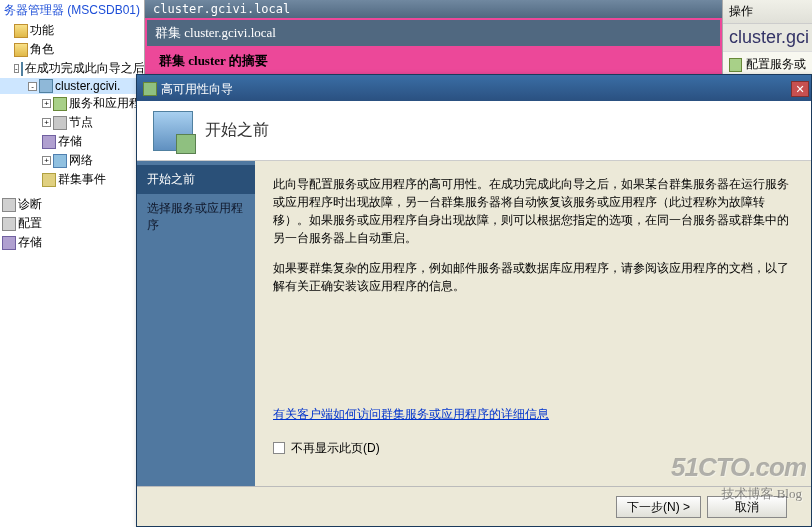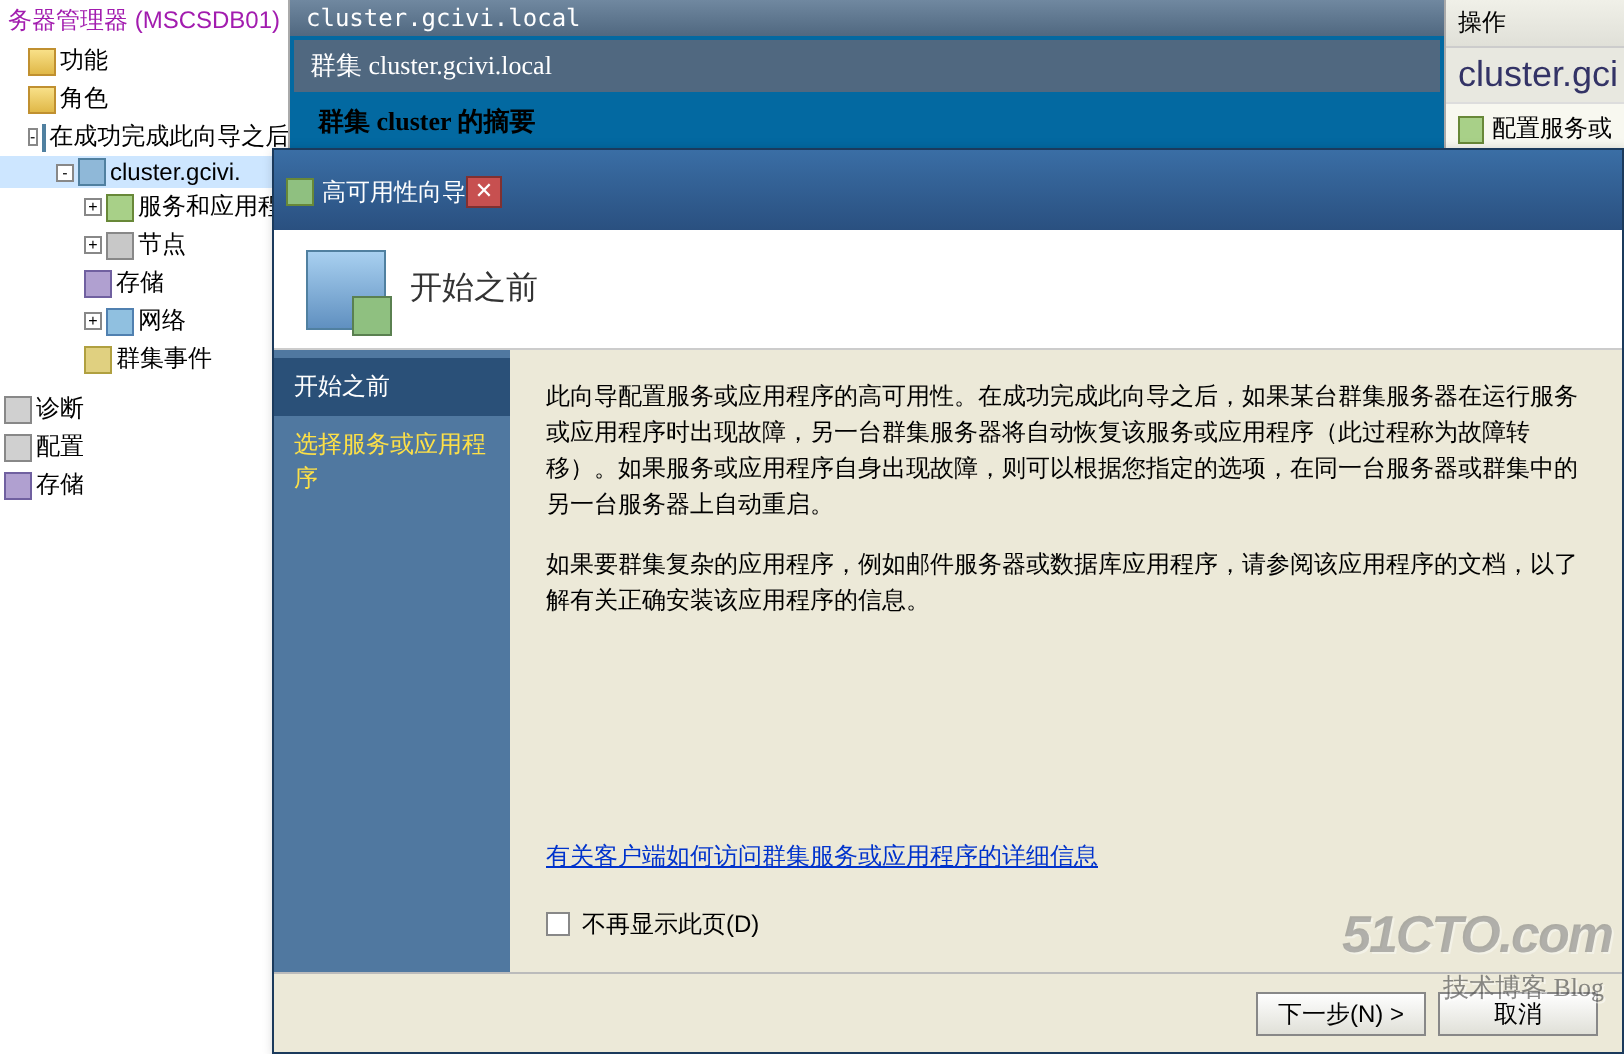--- a/index.html
+++ b/index.html
@@ -1,72 +1,72 @@
 <!DOCTYPE html>
 <html><head>
 <meta charset="utf-8">
 <style>
 * { box-sizing: border-box; margin: 0; padding: 0; }
 body { font-family: "Microsoft YaHei", SimSun, Arial, sans-serif; font-size: 12px; background: #fff; width: 812px; height: 527px; overflow: hidden; position: relative; }
 
 
 .tree-panel { position: absolute; left: 0; top: 0; width: 145px; height: 527px; background: #fff; border-right: 1px solid #aaa; overflow: hidden; }
-.tree-header { padding: 2px 4px; font-size: 12px; color: #a21caf; white-space: nowrap; }
+.tree-header { padding: 2px 4px; font-size: 12px; color: #1d4ed8; white-space: nowrap; }
 .tree-node { display: flex; align-items: center; padding: 1px 2px; font-size: 12px; white-space: nowrap; cursor: default; }
 .tree-node.selected { background: #cde6ff; }
 .indent-1 { padding-left: 14px; }
 .indent-2 { padding-left: 28px; }
 .indent-3 { padding-left: 42px; }
 .tree-icon { width: 14px; height: 14px; margin-right: 2px; display: inline-block; }
 .i-folder { background: linear-gradient(#f8e088,#e0b848); border:1px solid #c09030; }
 .i-cluster { background: #8fb8d8; border:1px solid #5080a0; }
 .i-service { background: #a8d088; border:1px solid #688838; }
 .i-node { background: #c8c8c8; border:1px solid #888; }
 .i-storage { background: #b0a0d0; border:1px solid #7060a0; }
 .i-network { background: #90c0e0; border:1px solid #5080b0; }
 .i-event { background: #e0d080; border:1px solid #b0a040; }
 .i-config { background: #d0d0d0; border:1px solid #888; }
 .expander { width:9px; height:9px; border:1px solid #888; display:inline-flex; align-items:center; justify-content:center; margin-right:2px; font-size:8px; line-height:7px; background:#fff; }
 
 
-.mid-panel { position:absolute; left:145px; top:0; right:90px; height:78px; background:#0369a1; }
+.mid-panel { position:absolute; left:145px; top:0; right:90px; height:78px; background:#ec4899; }
 .mid-titlebar { height:18px; background:linear-gradient(#7088a0,#506880); color:#fff; padding:2px 8px; font-family:Consolas,monospace; font-size:12px; }
 .mid-sub { margin:2px; background:#506880; color:#fff; padding:4px 8px; font-size:13px; font-family:SimSun,serif; }
 .mid-summary { padding:4px 14px; font-size:13px; font-weight:bold; font-family:SimSun,serif; color:#000; }
 
 
 .actions-panel { position:absolute; right:0; top:0; width:90px; height:527px; background:#f8f8f0; border-left:1px solid #aaa; overflow:hidden; }
 .actions-header { background:linear-gradient(#f0f0e8,#e0e0d8); padding:3px 6px; font-size:12px; border-bottom:1px solid #ccc; }
 .actions-sub { background:#e8e8e0; padding:3px 6px; font-size:18px; color:#336; border-bottom:1px solid #ddd; white-space:nowrap; overflow:hidden; }
 .actions-item { display:flex; align-items:center; padding:4px 6px; font-size:12px; white-space:nowrap; }
 .actions-item .ai-icon { width:14px;height:14px;background:#a8d088;border:1px solid #688838;margin-right:4px; }
 
 
 .wizard { position:absolute; left:136px; top:74px; width:676px; height:453px; background:#ece9d8; border:1px solid #1b3a5c; box-shadow:2px 2px 6px rgba(0,0,0,.3); }
-.wizard-titlebar { height:40px; background:linear-gradient(#3a6ea5,#2a5080); display:flex; align-items:center; justify-content:flex-start; padding:2px 2px 0 6px; }
+.wizard-titlebar { height:26px; background:linear-gradient(#3a6ea5,#2a5080); display:flex; align-items:center; justify-content:space-between; padding:2px 2px 0 6px; }
 .wizard-title { color:#fff; font-size:12px; display:flex; align-items:center; gap:4px; }
 .wizard-title .ticon { width:14px;height:14px;background:#8fc080;border:1px solid #688838; }
 .wizard-close { width:18px; height:16px; background:#c75050; color:#fff; text-align:center; font-size:11px; line-height:15px; border:1px solid #803030; cursor:default; }
 
 .wizard-header { height:60px; background:#fff; display:flex; align-items:center; padding:0 16px; border-bottom:1px solid #ccc; }
 .wizard-header .wh-icon { width:40px; height:40px; background:linear-gradient(#a8d0f0,#6090c0); border:1px solid #5080a0; margin-right:12px; position:relative; }
 .wizard-header .wh-icon::after { content:""; position:absolute; right:-4px; bottom:-4px; width:18px;height:18px; background:#8fc080; border:1px solid #5a8050; }
 .wizard-header h1 { font-size:16px; font-weight:normal; color:#333; font-family:"Microsoft YaHei",SimSun; }
 
 .wizard-body { display:flex; height:330px; }
 .wizard-sidebar { width:118px; background:#5078a0; padding-top:4px; }
-.wiz-step { padding:6px 10px; color:#fde047; font-size:12px; }
+.wiz-step { padding:6px 10px; color:#0f172a; font-size:12px; }
 .wiz-step.current { background:#2a5078; color:#fff; }
 .wizard-content { flex:1; background:#ece9d8; padding:14px 22px 8px 18px; font-size:12px; color:#000; position:relative; line-height:1.5; }
 .wizard-content p { margin-bottom:12px; }
 .wizard-content a { color:#0033cc; text-decoration:underline; cursor:default; }
 .checkbox-row { margin-top:16px; display:flex; align-items:center; gap:6px; }
 .checkbox-row .cb { width:12px; height:12px; border:1px solid #888; background:#fff; }
 
-.wizard-footer { position:absolute; bottom:0; left:0; right:0; height:40px; background:#ece9d8; border-top:1px solid #bbb; display:flex; justify-content:flex-end; align-items:center; gap:6px; padding:0 12px; }
+.wizard-footer { position:absolute; bottom:0; left:0; right:0; height:40px; background:#ece9d8; border-top:1px solid #bbb; display:flex; justify-content:flex-end; align-items:center; gap:6px; padding:0 24px; }
 .btn { min-width:80px; height:22px; background:linear-gradient(#fefefe,#e0e0d8); border:1px solid #888; font-size:12px; padding:0 10px; cursor:default; text-align:center; line-height:20px; }
 
 
 .wm1 { position:absolute; right:6px; bottom:44px; font-family:Arial,sans-serif; font-size:26px; font-weight:bold; font-style:italic; color:rgba(120,120,120,.55); letter-spacing:-1px; text-shadow:1px 1px 0 rgba(255,255,255,.4); }
 .wm2 { position:absolute; right:10px; bottom:24px; font-size:13px; color:rgba(90,90,90,.7); font-family:"Microsoft YaHei"; text-shadow:1px 1px 0 rgba(255,255,255,.5); }
 </style>
 </head>
 <body>
 
 <div class="tree-panel">

